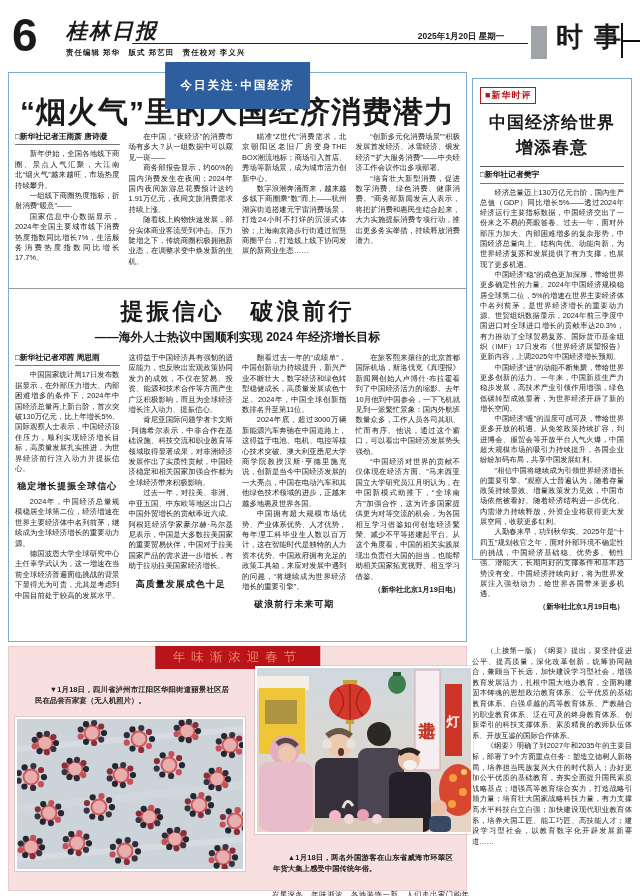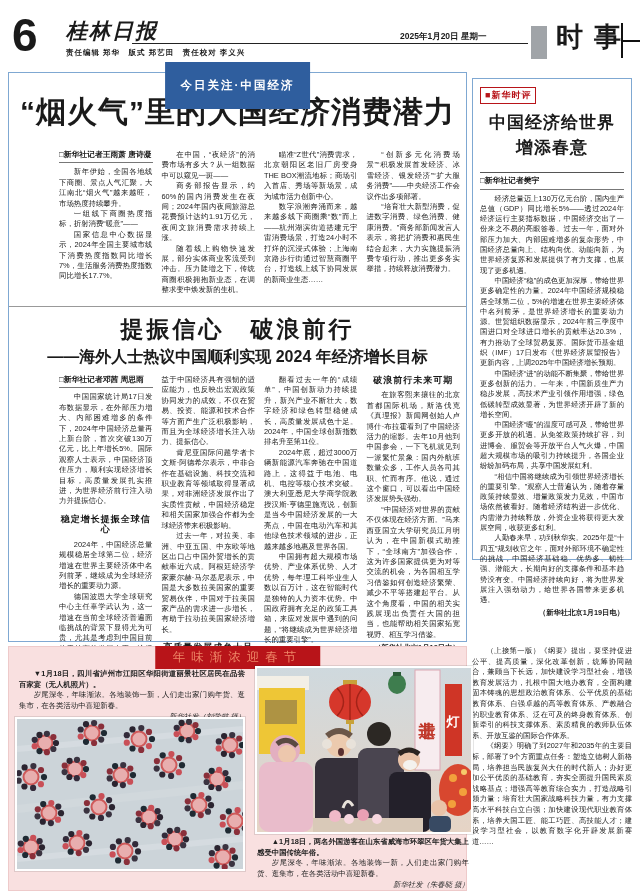--- a/index.html
+++ b/index.html
@@ -4,64 +4,64 @@
 <style>
   html,body{margin:0;padding:0;background:#e8e8e8;}
   .page{position:relative;width:640px;height:896px;background:#fff;margin:0 auto;
         font-family:"Liberation Sans","DejaVu Sans",sans-serif;color:#1a1a1a;overflow:hidden;}
   
   .page-num{position:absolute;left:12px;top:12px;font-size:46px;font-weight:900;line-height:1;}
   .masthead{position:absolute;left:66px;top:17px;font-family:Liberation Mono, monospace;
             font-size:21px;font-weight:900;font-style:italic;letter-spacing:2px;}
   .editors{position:absolute;left:66px;top:48px;font-size:7.5px;font-weight:bold;letter-spacing:1px;}
   .header-rule{position:absolute;left:132px;top:43px;width:396px;height:1px;background:#222;}
-  .header-date{position:absolute;left:400px;top:31px;width:122px;text-align:left;font-size:8.5px;font-weight:bold;}
+  .header-date{position:absolute;left:400px;top:31px;width:122px;text-align:center;font-size:8.5px;font-weight:bold;}
   .sec-block{position:absolute;left:531px;top:26px;width:16px;height:33px;background:var(--gray_block,#a0a4a8);}
   .section-title{position:absolute;left:556px;top:19px;font-family:"Liberation Serif","DejaVu Serif",serif;
                  font-size:27px;font-weight:900;letter-spacing:11px;white-space:nowrap;}
   .sec-tick{position:absolute;left:621px;top:23px;width:2px;height:35px;background:#111;}
   .sec-line{position:absolute;left:621px;top:40px;width:19px;height:2px;background:#111;}
   
   .main-box{position:absolute;left:8px;top:72px;width:459px;height:570px;border:1px solid var(--border_blue,#7fa8d2);
             box-sizing:border-box;padding:0 6px;}
   .focus-banner{position:absolute;left:50%;top:-11px;transform:translateX(-50%);
                 background:var(--banner_blue,#2f5e9e);color:#fff;font-size:11.5px;font-weight:bold;
                 letter-spacing:2px;padding:16px 16px;white-space:nowrap;}
-  .focus-headline{margin:22px 0 22px;text-align:center;font-size:30px;font-weight:900;letter-spacing:1px;line-height:1.1;}
-  .newscols{column-gap:9px;font-size:7.4px;line-height:10.4px;overflow:hidden;text-align:justify;margin-left:44px;}
+  .focus-headline{margin:22px 0 4px;text-align:center;font-size:30px;font-weight:900;letter-spacing:1px;line-height:1.1;}
+  .newscols{column-gap:9px;font-size:7.4px;line-height:10.4px;overflow:hidden;text-align:justify;}
   .top-cols{height:150px;column-count:4;}
   .article-divider{border:none;border-top:1px solid #999;margin:6px -6px 2px;}
   .mid-headline{margin:7px 0 2px;text-align:center;font-family:"Liberation Serif","DejaVu Serif",serif;
                 font-size:23px;font-weight:900;letter-spacing:3px;}
-  .mid-subtitle{text-align:center;font-size:16px;font-weight:bold;margin:2px 0 7px;}
+  .mid-subtitle{text-align:center;font-size:12px;font-weight:bold;margin:2px 0 7px;}
   .mid-cols{height:280px;column-count:4;}
   .para{margin:0;text-indent:2em;text-align:justify;}
   .col-byline{margin:0 0 4px;font-size:7.8px;font-weight:bold;border-bottom:1px solid #777;padding-bottom:2px;text-indent:0;}
   .col-head{text-align:center;font-size:9px;font-weight:bold;margin:7px 0 5px;letter-spacing:1px;}
   .signoff{margin:3px 0 0;text-align:right;font-weight:bold;}
   
   .comm-box{position:absolute;left:472px;top:78px;width:160px;height:482px;border:1px solid var(--border_blue,#7fa8d2);
             box-sizing:border-box;padding:5px 7px;}
   .comm-label{display:inline-block;border:1px solid var(--red,#b81419);color:var(--red,#b81419);
               font-size:9px;font-weight:bold;padding:1px 4px;letter-spacing:1px;}
-  .comm-headline{margin:7px 0 12px;text-align:center;font-family:"Liberation Serif","DejaVu Serif",serif;
+  .comm-headline{margin:7px 0 6px;text-align:center;font-family:"Liberation Serif","DejaVu Serif",serif;
                  font-size:17px;font-weight:900;line-height:1.45;letter-spacing:1px;}
   .comm-body{height:446px;overflow:hidden;font-size:7.3px;line-height:10.3px;}
   .comm-body .col-byline{border-top:1px solid #555;padding-top:3px;}
   
   .cont-box{position:absolute;left:472px;top:646px;width:160px;height:244px;overflow:hidden;
             font-size:7.3px;line-height:10.6px;}
   
   .fest-box{position:absolute;left:8px;top:646px;width:459px;height:245px;background:var(--festival_bg,#f9e0e0);
             border:1px solid #eecaca;box-sizing:border-box;}
   .fest-banner{position:absolute;left:50%;top:-1px;transform:translateX(-50%);
                background:var(--red,#b81419);color:var(--festival_banner_text,#ee8566);
                font-size:12.5px;font-weight:normal;letter-spacing:6px;padding:3px 18px;white-space:nowrap;}
   .caption{position:absolute;font-size:7.4px;line-height:10.6px;color:#222;}
-  .caption .cap-main{margin:0;text-indent:2em;text-align:justify;font-weight:bold;}
+  .caption .cap-main{margin:16px;text-indent:2em;text-align:justify;font-weight:bold;}
   .caption .cap-body{margin:0;text-indent:2em;text-align:justify;}
   .caption .cap-credit{margin:1px 0 0;text-align:right;font-style:italic;color:#333;}
   .cap-left{left:10px;top:22px;width:226px;}
   .cap-right{left:248px;top:190px;width:212px;}
   .photo{position:absolute;border:2px solid #fff;box-shadow:0 0 0 1px rgba(0,0,0,.10);line-height:0;}
   .photo-aerial{left:6px;top:70px;}
   .photo-market{left:246px;top:19px;}
 </style>
 </head>
 <body>

